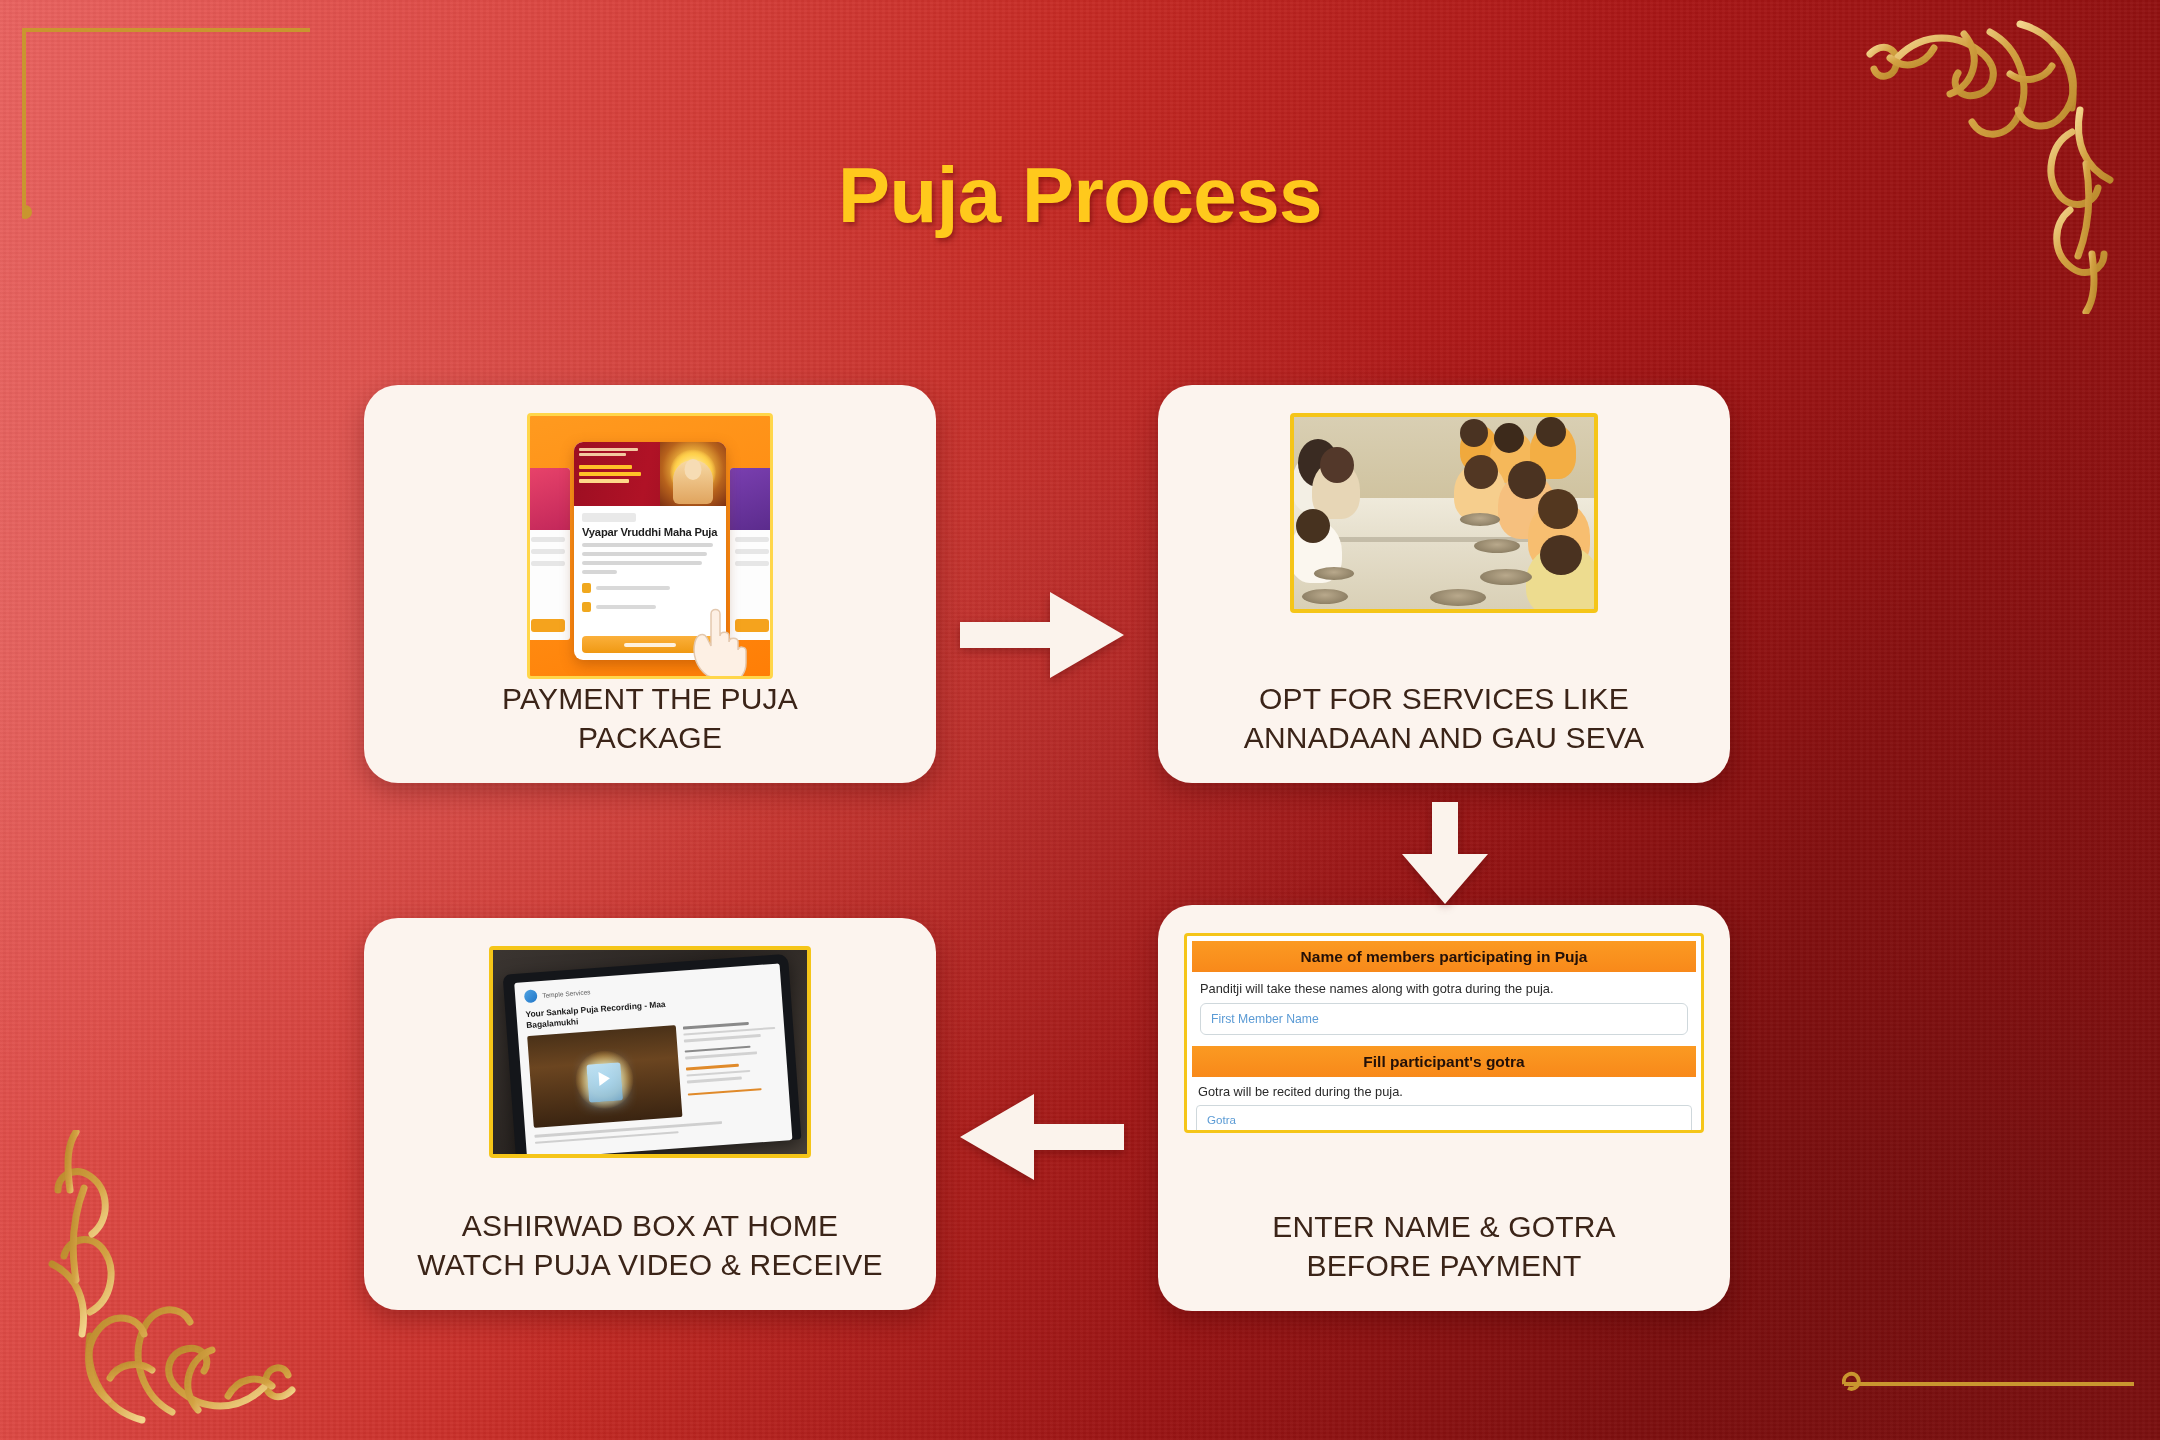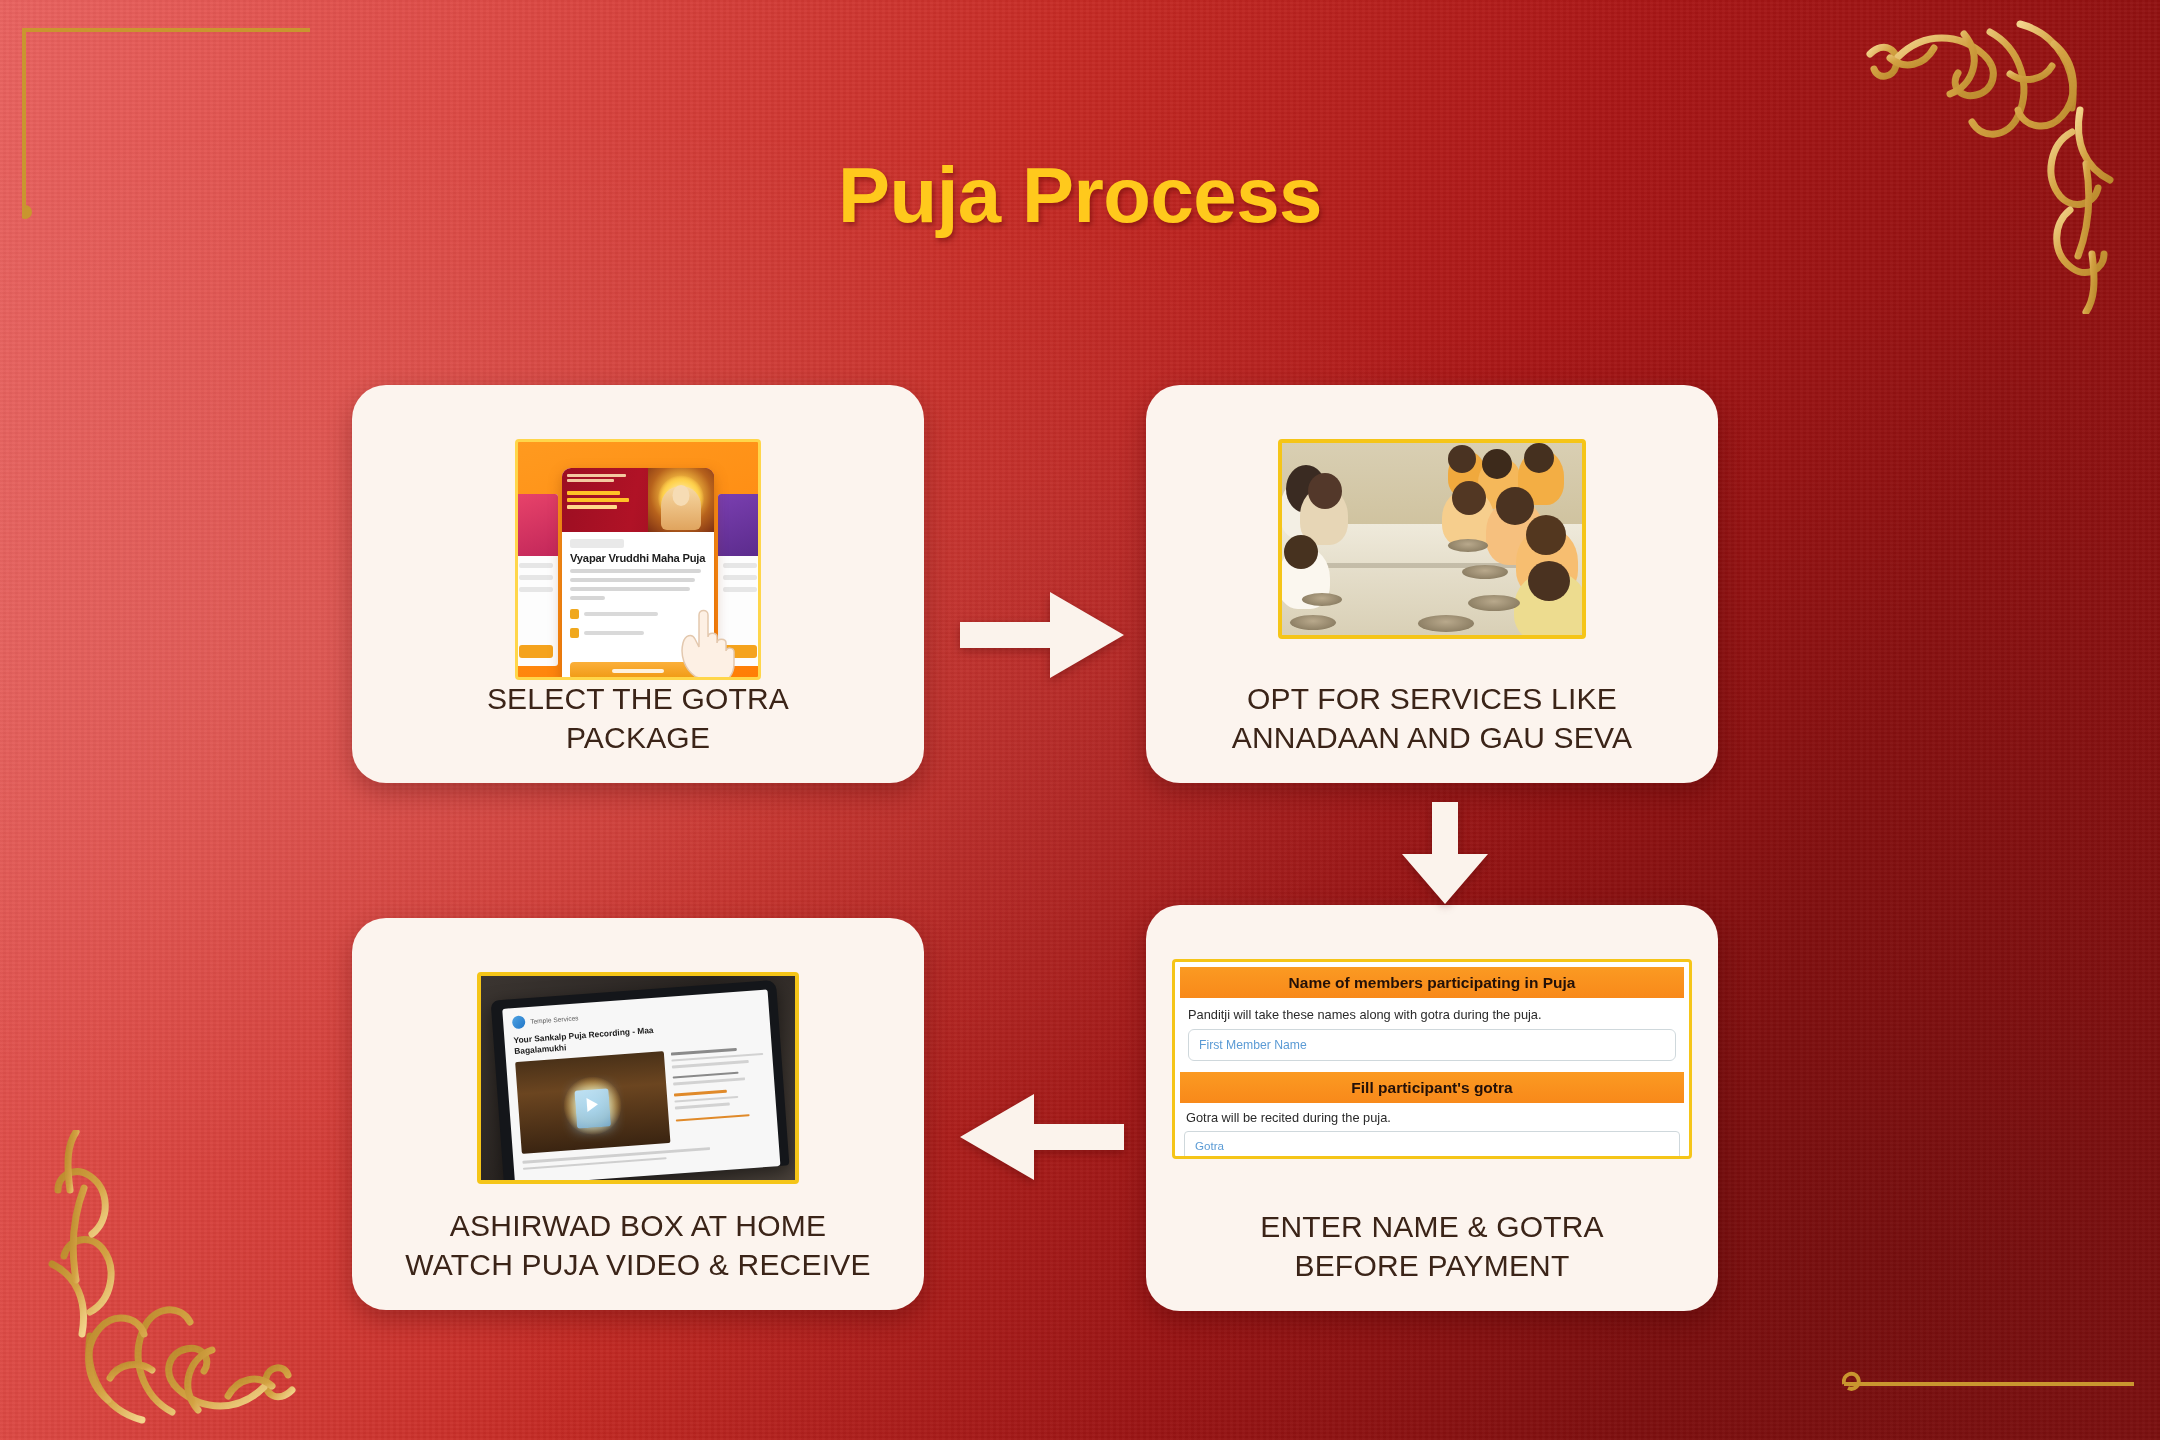--- a/index.html
+++ b/index.html
@@ -43,21 +43,22 @@
 
   
   .board { position:absolute; inset:0; }
   .card {
     position:absolute;
     background:#fcf4ee;
     border-radius:34px;
     box-shadow:0 10px 26px rgba(60,0,0,.30);
     display:flex; flex-direction:column;
     align-items:center;
-    padding:54px 26px 20px;
+    padding:28px 26px 20px;
+    margin-left:12px;
   }
   .card.c1 { left:352px;  top:385px;  width:572px; height:398px; }
   .card.c2 { left:1146px; top:385px;  width:572px; height:398px; }
   .card.c3 { left:1146px; top:905px;  width:572px; height:406px; }
   .card.c4 { left:352px;  top:918px;  width:572px; height:392px; }
 
   .thumb { border-radius:4px; overflow:hidden; position:relative; }
   .caption {
     margin-top:auto;
     text-align:center;
@@ -317,21 +318,21 @@
         <div class="p1-cta">
           <div class="l"></div>
         </div>
       </div>
       <svg class="p1-hand" viewBox="0 0 74 82">
         <path d="M26 78 C14 70 10 56 13 44 c2 -8 9 -10 12 -4 l4 8 V16 c0 -6 9 -6 9 0 v22 c0 -5 9 -5 9 0 v6
                  c0 -5 9 -5 9 0 v8 c0 -4 8 -4 8 1 v12 c0 10 -6 17 -14 20 z" fill="#fdf0e4" stroke="#e3c8ae" stroke-width="1.5"></path>
       </svg>
     </div>
     <div class="caption">
-      <div>SELECT THE GOTRA</div>
+      <div>PAYMENT THE PUJA</div>
       <div>PACKAGE</div>
     </div>
   </div>
 
   <div class="card c3">
     <div class="thumb form3">
       <div class="f-head">Name of members participating in Puja</div>
       <div class="f-note">Panditji will take these names along with gotra during the puja.</div>
       <div class="f-input">First Member Name</div>
       <div class="f-head">Fill participant's gotra</div>

